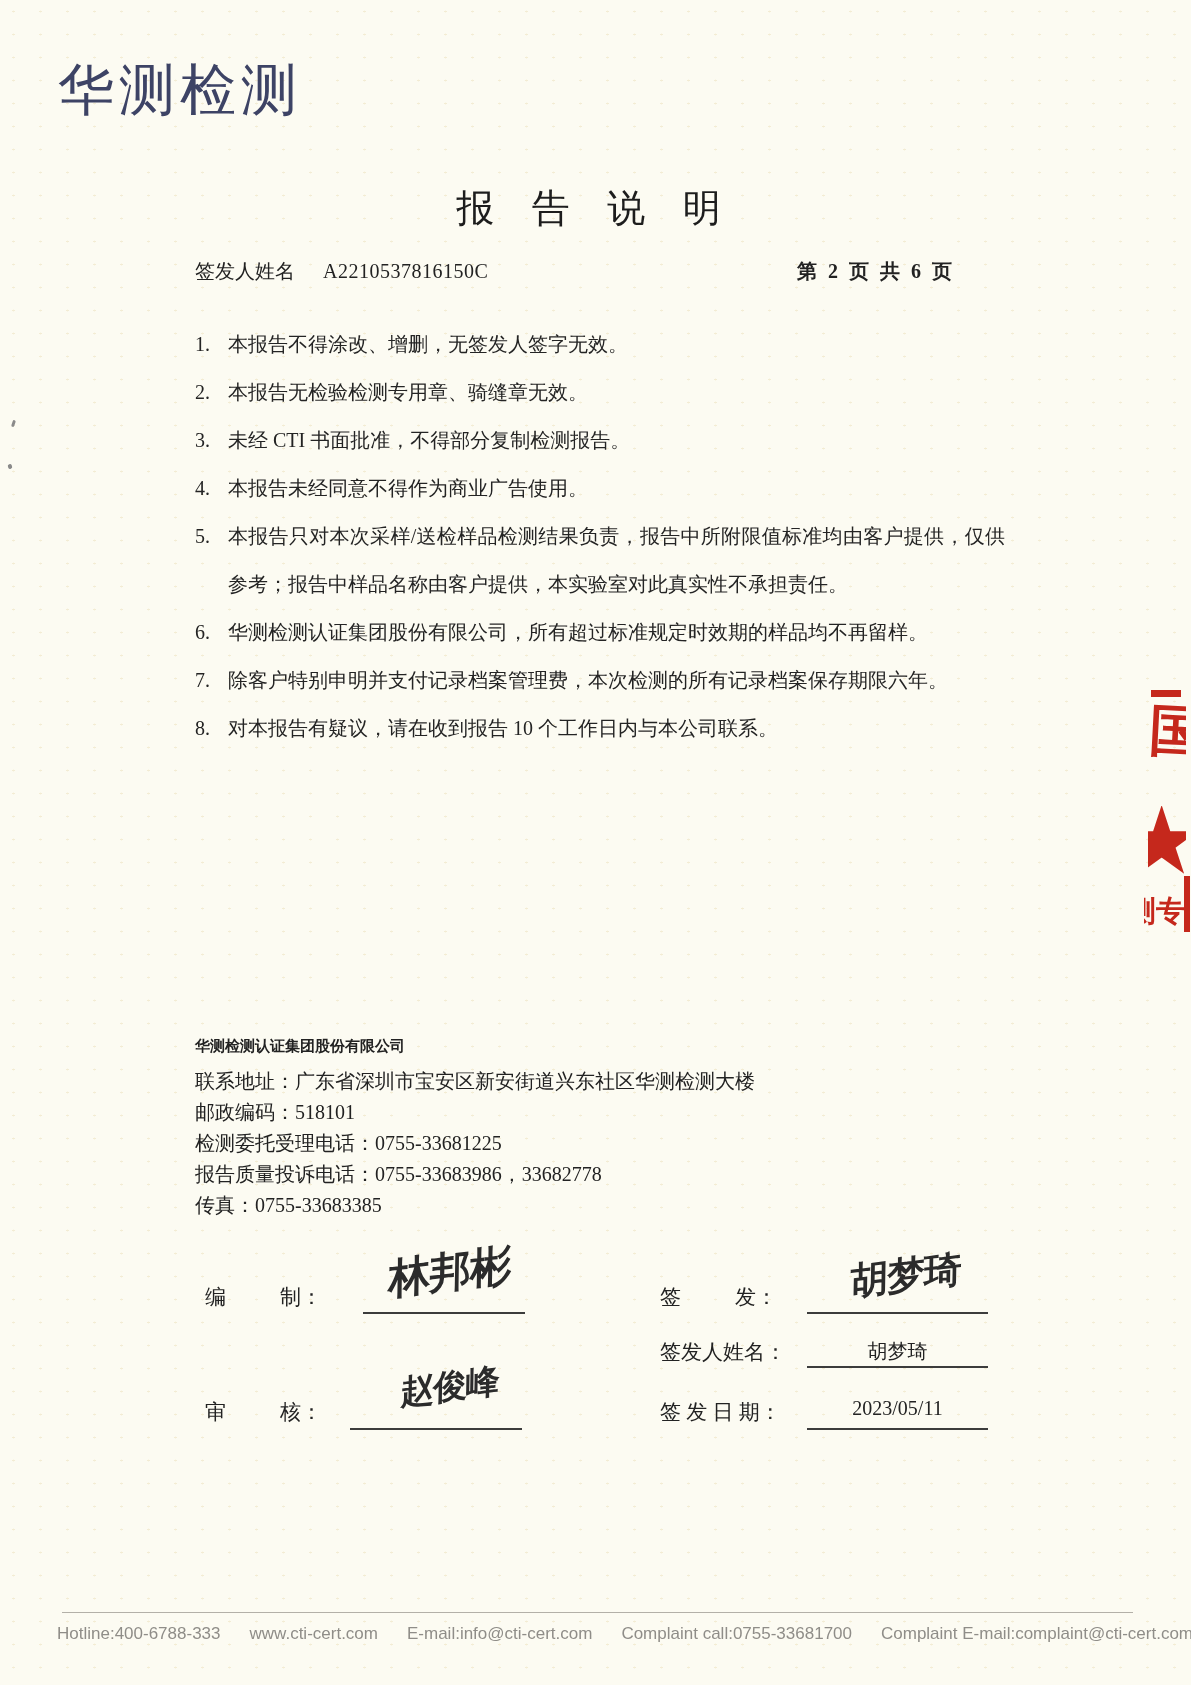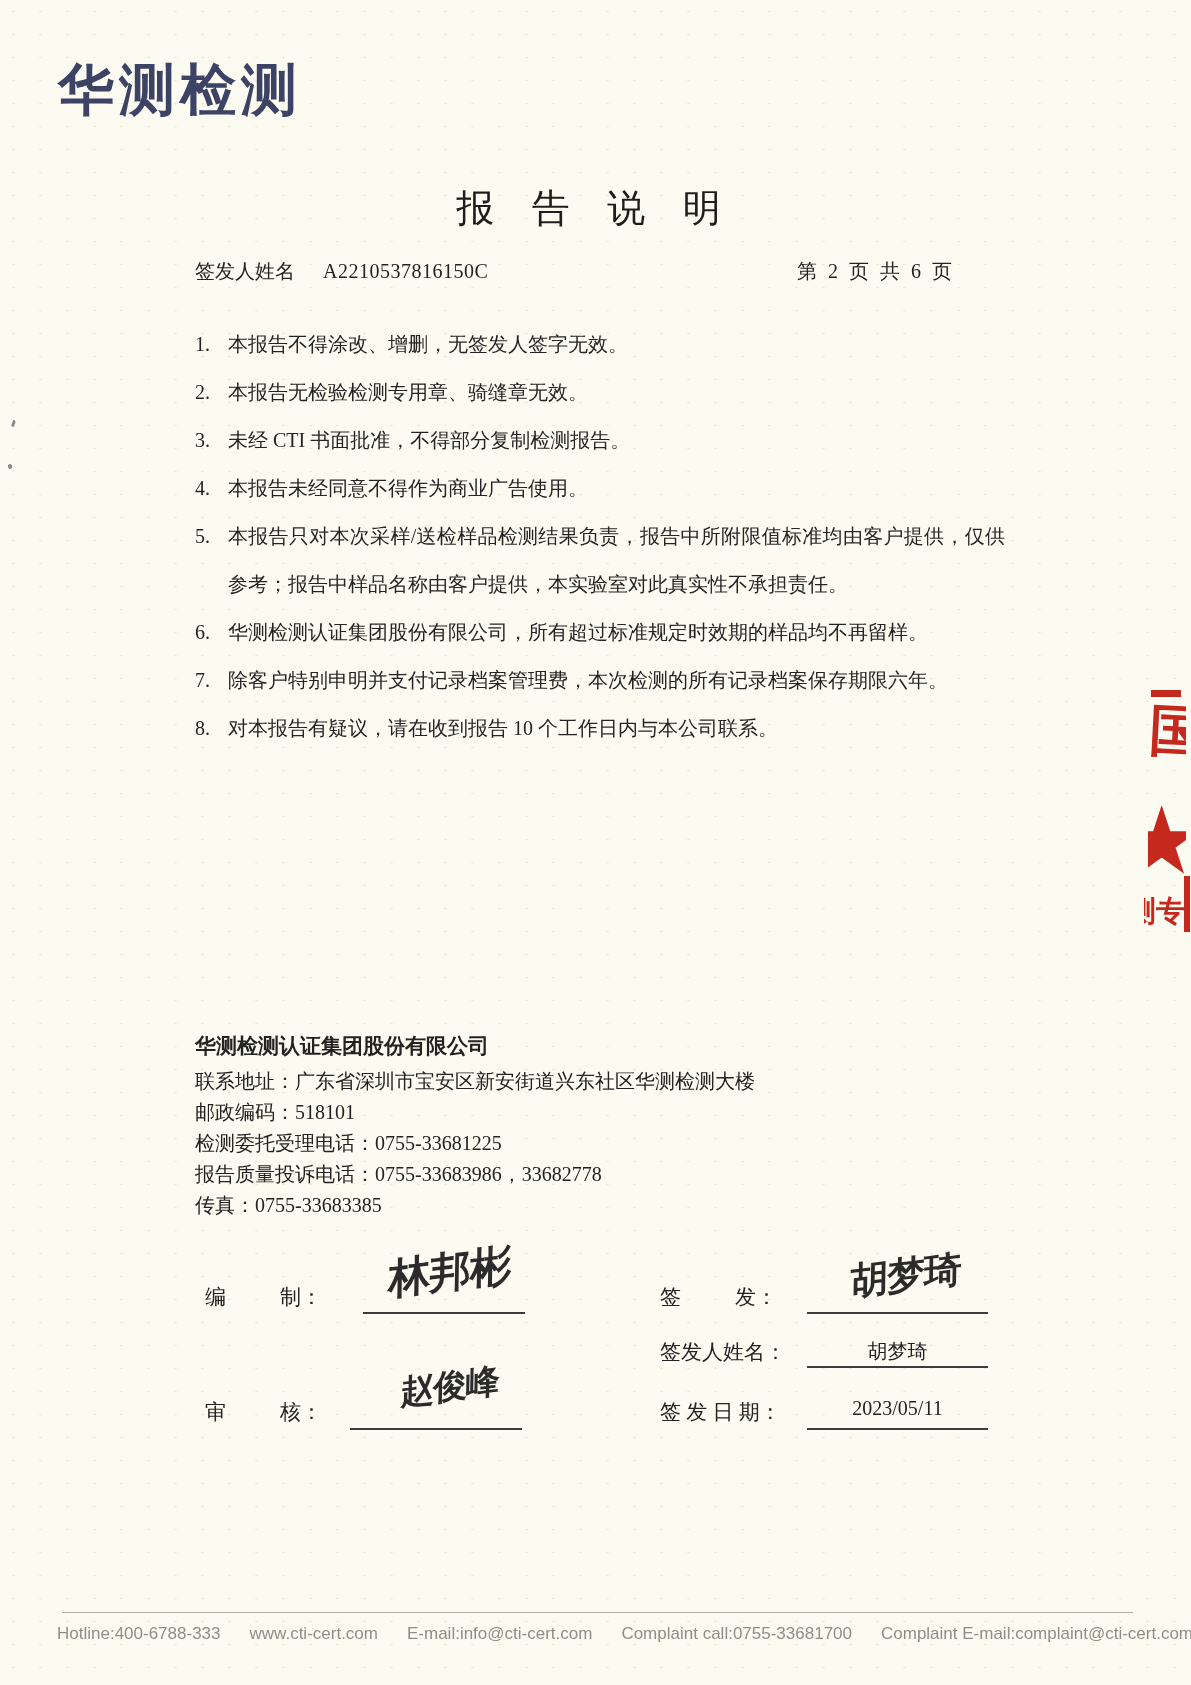--- a/index.html
+++ b/index.html
@@ -22,37 +22,37 @@
     font-family:"Liberation Sans","DejaVu Sans",sans-serif;
     font-weight:800;font-size:74px;line-height:0.92;
     color:#3d4365;letter-spacing:1px;
   }
   .logo-dot{
     position:absolute;left:99px;top:-16px;
     width:25px;height:25px;border-radius:50%;background:#7ec342;
   }
   .logo-cn{
     font-family:"Liberation Sans","DejaVu Sans",sans-serif;
-    font-weight:700;font-size:56px;line-height:1;
+    font-weight:400;font-size:56px;line-height:1;
     color:#3d4365;letter-spacing:5px;margin-left:16px;padding-bottom:2px;
   }
   
   .doc-title{
     position:absolute;left:0;top:183px;width:100%;
     text-align:center;font-size:38px;font-weight:500;
     letter-spacing:14px;color:#1d1d1d;
   }
   
   .meta-row{
     position:absolute;left:195px;top:258px;width:760px;
     display:flex;align-items:baseline;font-size:20px;color:#222;
   }
   .meta-no-label{margin-right:28px;}
   .meta-no-value{letter-spacing:0.5px;}
-  .meta-page{margin-left:auto;letter-spacing:3px;}
+  .meta-page{margin-left:auto;letter-spacing:3px;font-weight:bold;}
   
   .notes{position:absolute;left:195px;top:320px;width:810px;}
   .note-item{display:flex;font-size:20px;line-height:48px;color:#242424;}
   .note-num{width:33px;flex-shrink:0;}
   .note-txt{flex:1;text-align:justify;}
   
   .stamp{color:#c5281c;font-weight:700;}
   .stamp-frag-top{
     position:absolute;left:1149px;top:688px;width:37px;height:104px;
     overflow:hidden;
@@ -69,21 +69,21 @@
     overflow:hidden;
   }
   .stamp-frag-bottom .glyph{font-size:29px;line-height:1.1;display:block;margin-left:-17px;white-space:nowrap;}
   .stamp-bar-right{position:absolute;left:1184px;top:876px;width:6px;height:56px;background:#c5281c;}
   
   .speck{position:absolute;background:#8a8a8a;border-radius:2px;}
   .speck-1{left:12px;top:420px;width:3px;height:7px;transform:rotate(18deg);}
   .speck-2{left:8px;top:464px;width:4px;height:5px;transform:rotate(-20deg);}
   
   .company{position:absolute;left:195px;top:1031px;font-size:20px;line-height:31px;color:#222;}
-  .company-name{font-weight:700;font-size:21px;margin-bottom:4px;}
+  .company-name{font-weight:700;font-size:15px;margin-bottom:4px;}
   
   .sig-label{position:absolute;font-size:21px;color:#222;white-space:nowrap;}
   .jlabel{display:inline-flex;justify-content:space-between;width:96px;}
   .sig-line{position:absolute;border-top:2px solid #3c3c3c;}
   .handwrite{
     position:absolute;color:#2b2b2b;font-weight:600;white-space:nowrap;
     transform:rotate(-7deg) skewX(-8deg);letter-spacing:-1px;
   }
   .sig-value{position:absolute;font-size:20px;color:#222;text-align:center;}
   

